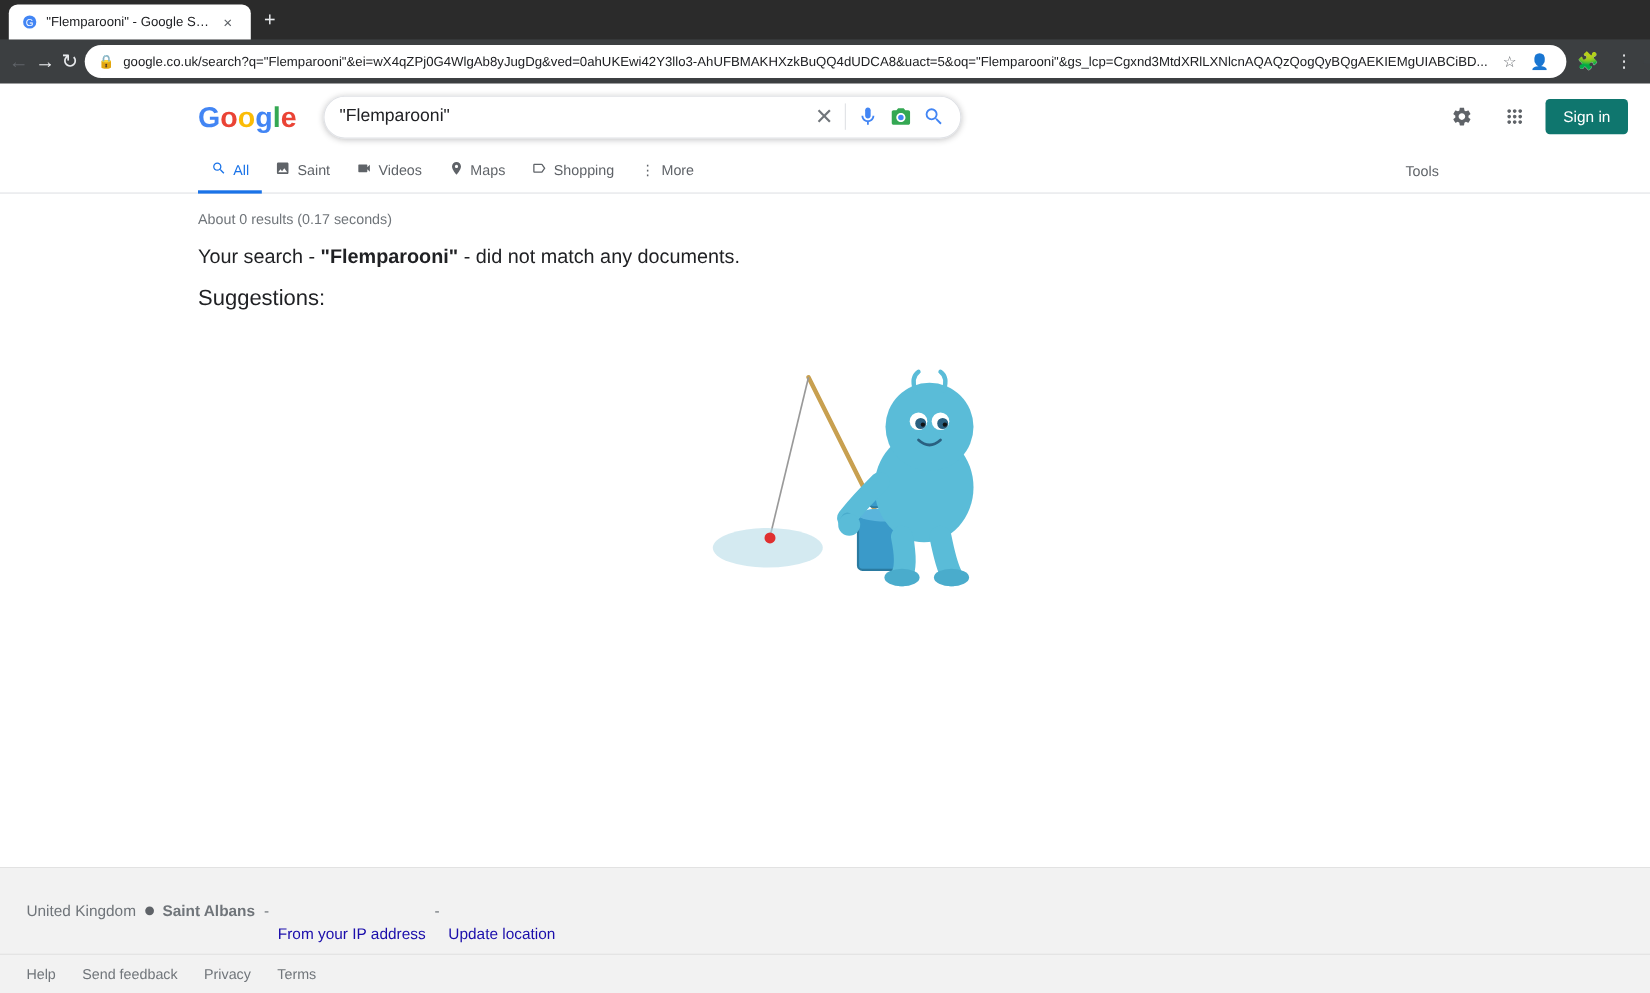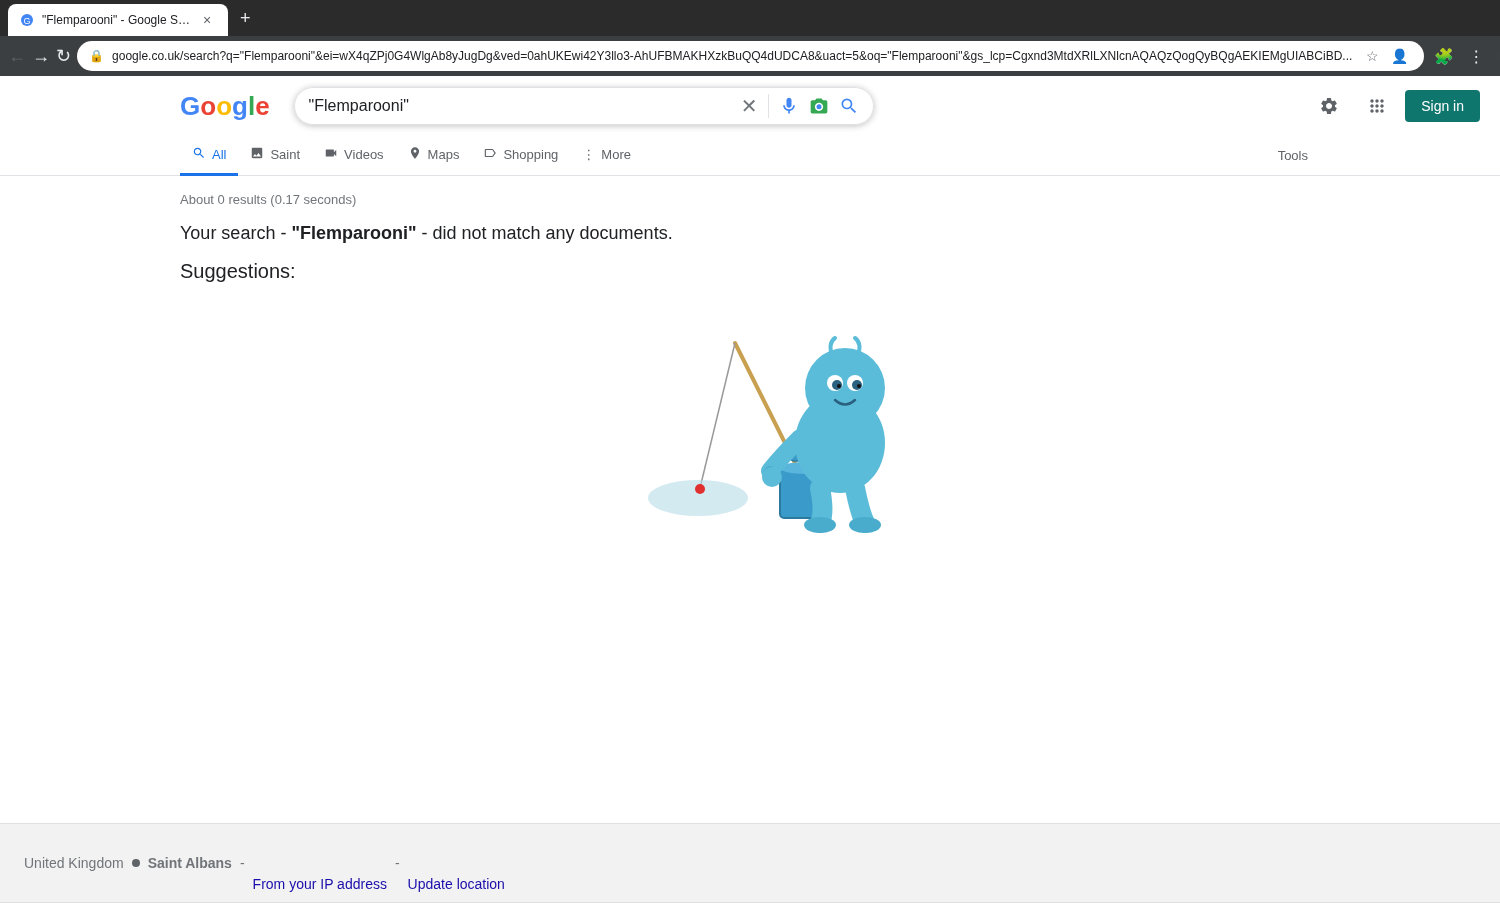--- a/index.html
+++ b/index.html
@@ -278,13 +278,19 @@
 <div class="footer">
   <div class="footer-location">
     <span style="color:#70757a;">United Kingdom</span>
     <span style="width:8px;height:8px;background:#5f6368;border-radius:50%;display:inline-block;"></span>
     <strong>Saint Albans</strong>
     <span>-</span>
     <a href="#" style="color:#1a0dab;text-decoration:none;">From your IP address</a>
     <span>-</span>
     <a href="#" style="color:#1a0dab;text-decoration:none;">Update location</a>
   </div>
+  <div class="footer-links">
+    <a href="#" class="footer-link">Help</a>
+    <a href="#" class="footer-link">Send feedback</a>
+    <a href="#" class="footer-link">Privacy</a>
+    <a href="#" class="footer-link">Terms</a>
+  </div>
 </div>
 
 </body></html>

